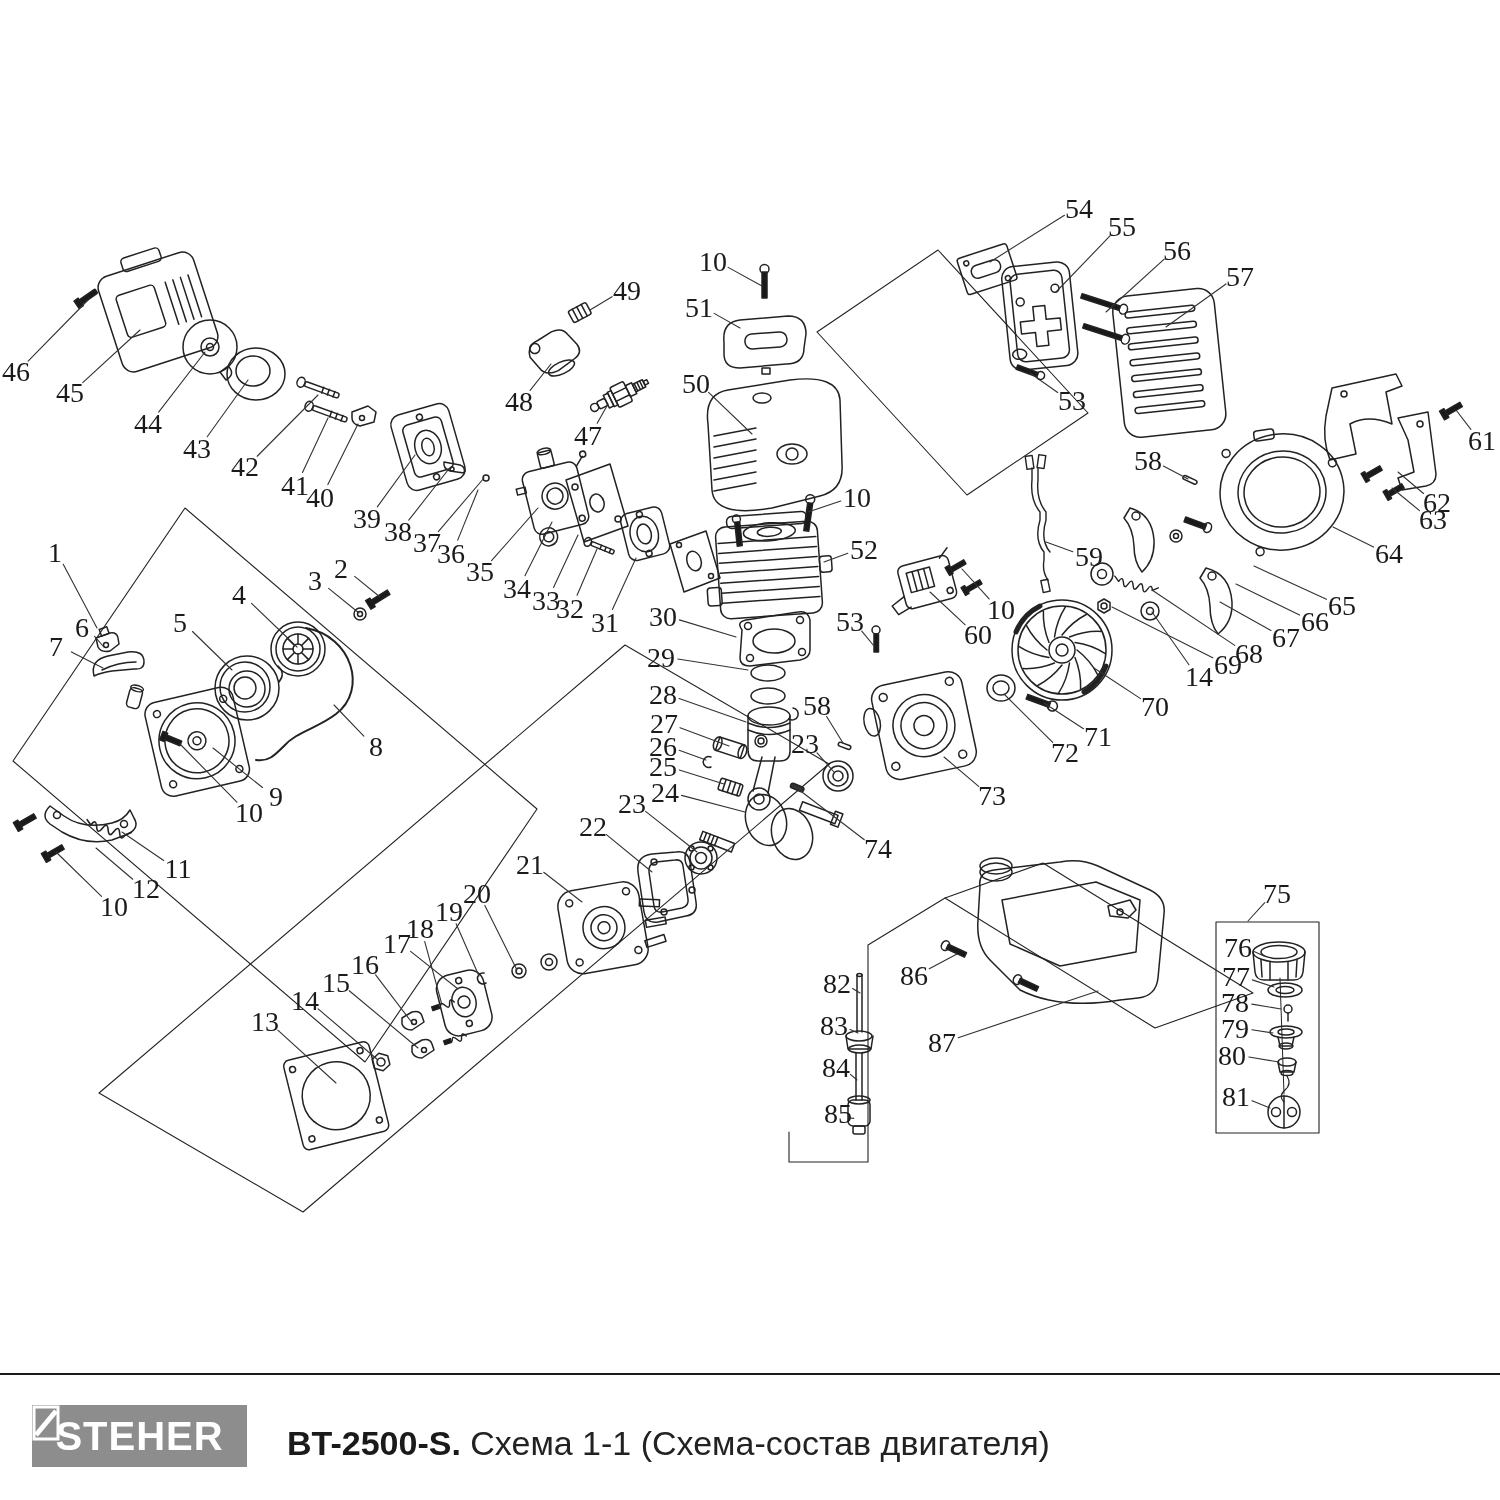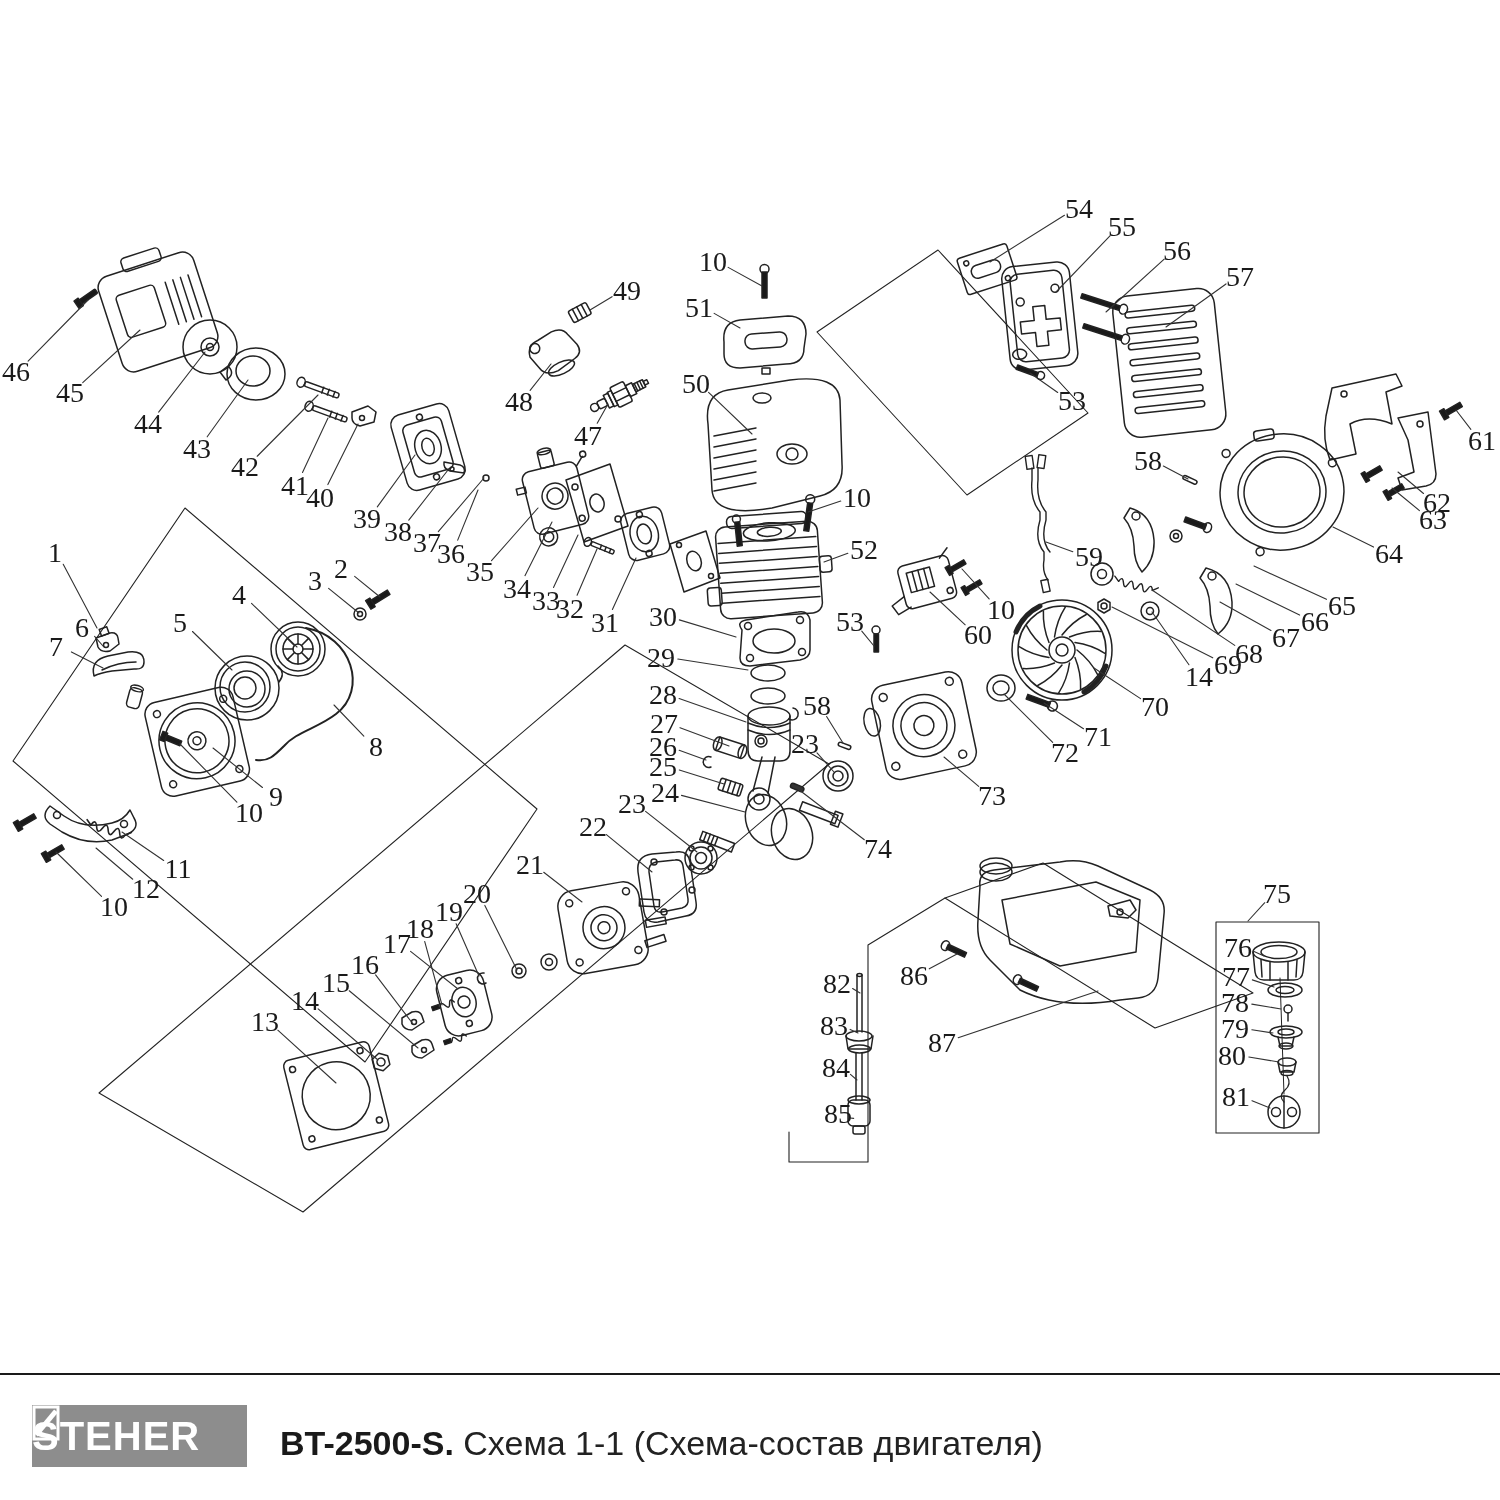--- a/index.html
+++ b/index.html
@@ -1,21 +1,21 @@
 <!DOCTYPE html>
 <html><head>
 <meta charset="utf-8">
 <style>
   html,body{margin:0;padding:0;background:#fff;width:1500px;height:1500px;overflow:hidden}
   #stage{position:relative;width:1500px;height:1500px;font-family:"Liberation Sans",sans-serif}
   svg{position:absolute;left:0;top:0}
   .footer-line{position:absolute;left:0;top:1373px;width:1500px;height:2px;background:#1a1a1a}
-  .logo{position:absolute;left:32px;top:1405px;width:215px;height:62px;background:#8d8d8d;display:flex;align-items:center;gap:8px}
+  .logo{position:absolute;left:32px;top:1405px;width:215px;height:62px;background:#8d8d8d;display:flex;align-items:center;justify-content:center;gap:8px}
   .logo .brand{color:#fff;font-weight:bold;font-size:40px;letter-spacing:1px;font-family:"Liberation Sans",sans-serif}
-  .title{position:absolute;left:280px;top:1424px;font-size:34px;color:#1a1a1a;white-space:nowrap}
+  .title{position:absolute;left:287px;top:1424px;font-size:34px;color:#1a1a1a;white-space:nowrap}
   .title b{font-weight:700}
   .title span{font-weight:400;color:#222}
 </style>
 </head>
 <body>
 
 <div id="stage">
 <svg width="1500" height="1500" viewBox="0 0 1500 1500">
   <g fill="none" stroke="#222" stroke-width="1.5" stroke-linecap="round" stroke-linejoin="round">
 

